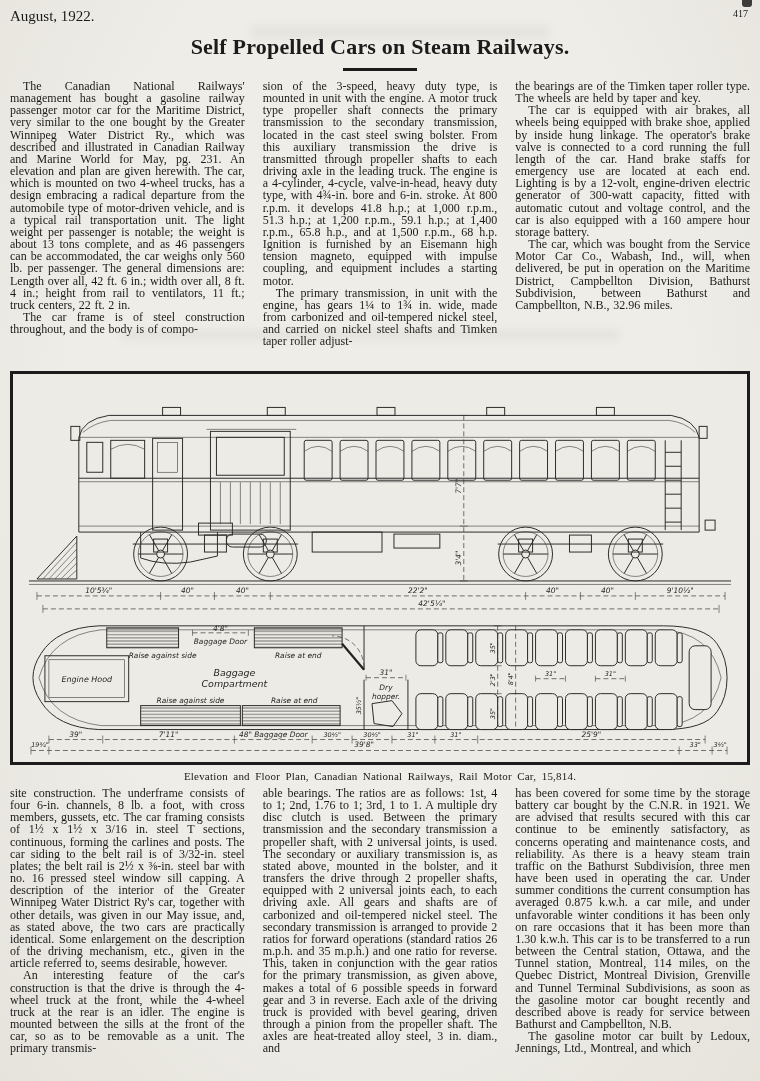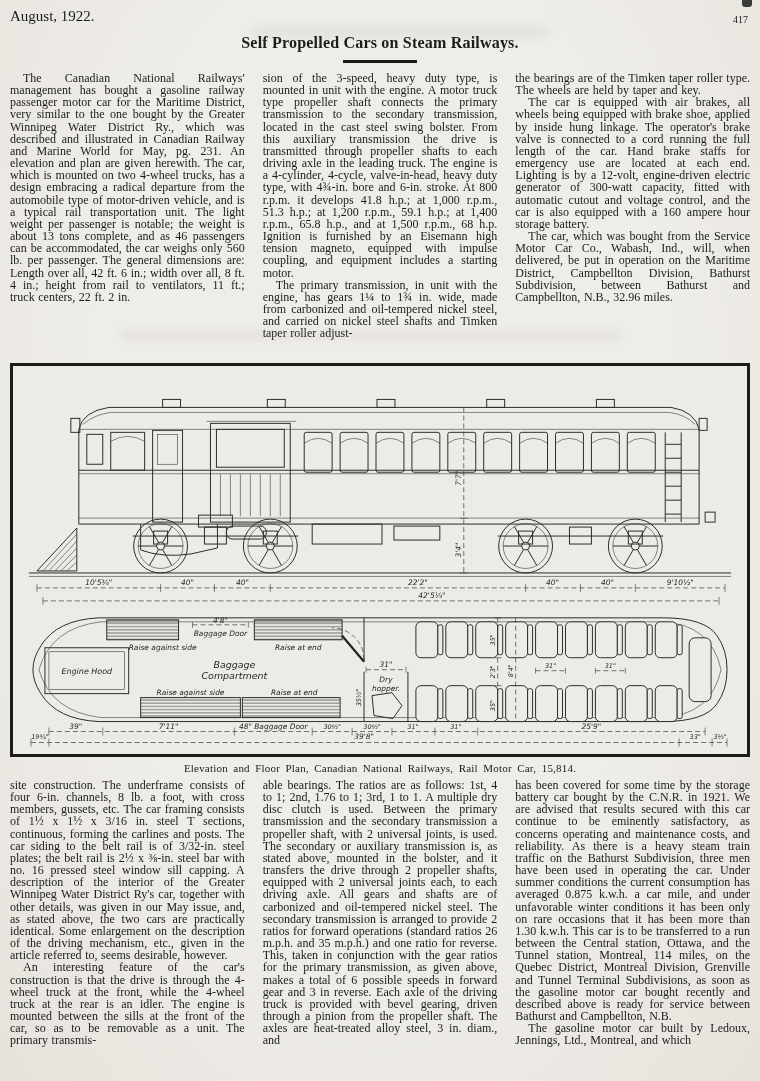--- a/index.html
+++ b/index.html
@@ -3,23 +3,23 @@
 <meta charset="utf-8">
 <style>
   html,body{margin:0;padding:0;background:#cfcdc6;}
   .page{
     position:relative;width:760px;height:1081px;margin:0 auto;
     background:radial-gradient(ellipse at 50% 40%, #efede7 55%, #e5e3dc 100%);
     color:#1b1b1b;font-family:"Liberation Serif", serif;overflow:hidden;
   }
   .corner-mark{position:absolute;top:0;right:8px;width:10px;height:7px;background:#1d1d1d;border-radius:0 0 3px 3px;opacity:.85;}
   .bleed{position:absolute;background:#8a887f;filter:blur(4px);opacity:.10;border-radius:4px;}
-  .hdr{display:flex;justify-content:space-between;align-items:flex-end;padding:8px 12px 0 10px;font-size:15px;}
+  .hdr{display:flex;justify-content:space-between;align-items:flex-start;padding:8px 12px 0 10px;font-size:15px;}
   .hdr .pg{font-size:10px;}
-  .title{margin-top:9px;text-align:center;font-size:16px;font-weight:bold;letter-spacing:.2px;}
+  .title{margin-top:9px;text-align:center;font-size:22px;font-weight:bold;letter-spacing:.2px;}
   .rule{width:74px;height:3px;background:#1b1b1b;margin:8px auto 9px;}
   .cols{display:flex;gap:18px;padding:0 10px;}
   .cols.top{height:286px;overflow:hidden;}
   .cols.bottom{height:301px;overflow:hidden;}
   .col{width:239px;text-align:justify;font-size:12px;line-height:12.15px;word-spacing:.6px;}
   .col p{margin:0;}
   .col p.ind{text-indent:13px;}
   .fig{margin:5px 10px 0 10px;border:3px solid #1c1c1c;background:#edebe5;}
   .caption{text-align:center;font-weight:normal;font-size:11px;margin:5px 0 5px;word-spacing:2.5px;letter-spacing:.2px;}
   
@@ -47,20 +47,21 @@
     <span>August, 1922.</span>
     <span class="pg">417</span>
   </div>
 
   <div class="title">Self Propelled Cars on Steam Railways.</div>
   <div class="rule"></div>
 
   <div class="cols top">
     <div class="col">
       <p class="ind">The Canadian National Railways' management has bought a gasoline railway passenger motor car for the Maritime District, very similar to the one bought by the Greater Winnipeg Water District Ry., which was described and illustrated in Canadian Railway and Marine World for May, pg. 231. An elevation and plan are given herewith. The car, which is mounted on two 4-wheel trucks, has a design embracing a radical departure from the automobile type of motor-driven vehicle, and is a typical rail transportation unit. The light weight per passenger is notable; the weight is about 13 tons complete, and as 46 passengers can be accommodated, the car weighs only 560 lb. per passenger. The general dimensions are: Length over all, 42 ft. 6 in.; width over all, 8 ft. 4 in.; height from rail to ventilators, 11 ft.; truck centers, 22 ft. 2 in.</p>
+      <p class="ind">The car frame is of steel construction throughout, and the body is of compo-</p>
     </div>
     <div class="col">
       <p>sion of the 3-speed, heavy duty type, is mounted in unit with the engine. A motor truck type propeller shaft connects the primary transmission to the secondary transmission, located in the cast steel swing bolster. From this auxiliary transmission the drive is transmitted through propeller shafts to each driving axle in the leading truck. The engine is a 4-cylinder, 4-cycle, valve-in-head, heavy duty type, with 4¾-in. bore and 6-in. stroke. At 800 r.p.m. it develops 41.8 h.p.; at 1,000 r.p.m., 51.3 h.p.; at 1,200 r.p.m., 59.1 h.p.; at 1,400 r.p.m., 65.8 h.p., and at 1,500 r.p.m., 68 h.p. Ignition is furnished by an Eisemann high tension magneto, equipped with impulse coupling, and equipment includes a starting motor.</p>
       <p class="ind">The primary transmission, in unit with the engine, has gears 1¼ to 1¾ in. wide, made from carbonized and oil-tempered nickel steel, and carried on nickel steel shafts and Timken taper roller adjust-</p>
     </div>
     <div class="col">
       <p>the bearings are of the Timken taper roller type. The wheels are held by taper and key.</p>
       <p class="ind">The car is equipped with air brakes, all wheels being equipped with brake shoe, applied by inside hung linkage. The operator's brake valve is connected to a cord running the full length of the car. Hand brake staffs for emergency use are located at each end. Lighting is by a 12-volt, engine-driven electric generator of 300-watt capacity, fitted with automatic cutout and voltage control, and the car is also equipped with a 160 ampere hour storage battery.</p>
       <p class="ind">The car, which was bought from the Service Motor Car Co., Wabash, Ind., will, when delivered, be put in operation on the Maritime District, Campbellton Division, Bathurst Subdivision, between Bathurst and Campbellton, N.B., 32.96 miles.</p>
     </div>

